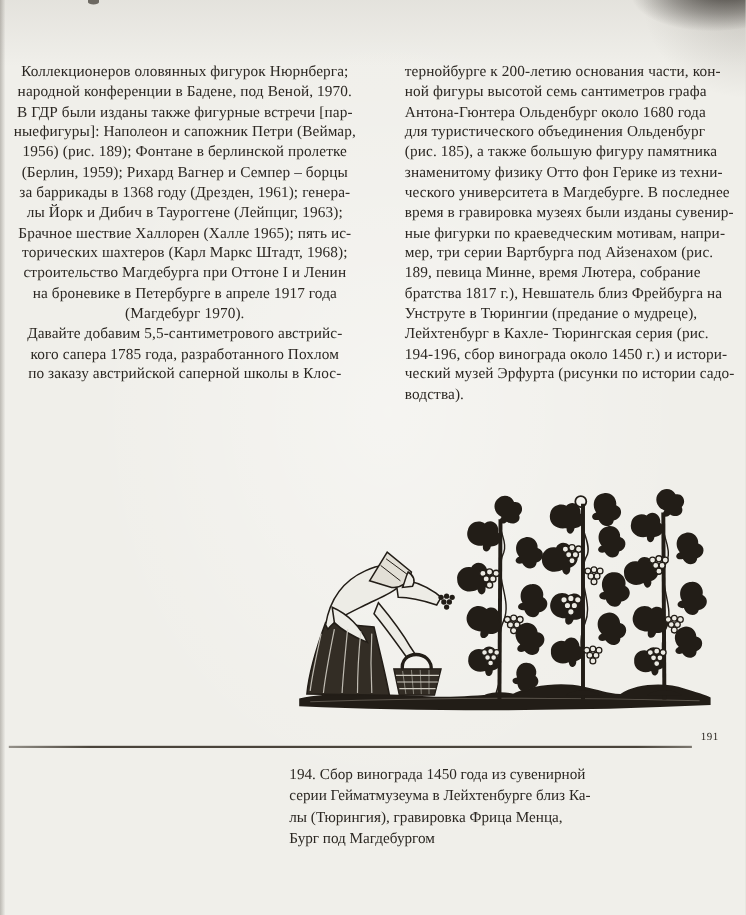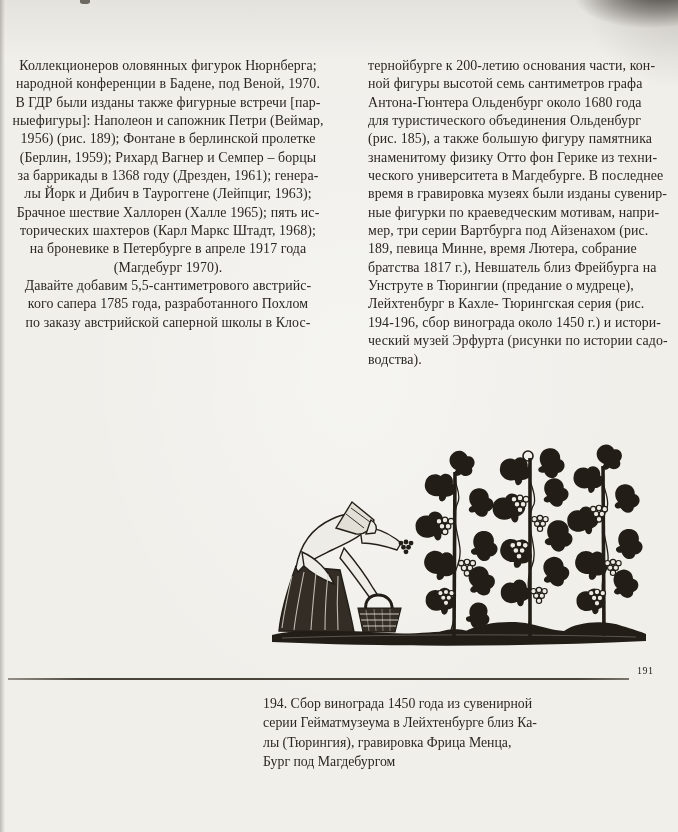--- a/index.html
+++ b/index.html
@@ -75,20 +75,21 @@
       <div class="line">Коллекционеров оловянных фигурок Нюрнберга;</div>
       <div class="line">народной конференции в Бадене, под Веной, 1970.</div>
       <div class="line">В ГДР были изданы также фигурные встречи [пар-</div>
       <div class="line">ныефигуры]: Наполеон и сапожник Петри (Веймар,</div>
       <div class="line">1956) (рис. 189); Фонтане в берлинской пролетке</div>
       <div class="line">(Берлин, 1959); Рихард Вагнер и Семпер – борцы</div>
       <div class="line">за баррикады в 1368 году (Дрезден, 1961); генера-</div>
       <div class="line">лы Йорк и Дибич в Тауроггене (Лейпциг, 1963);</div>
       <div class="line">Брачное шествие Халлорен (Халле 1965); пять ис-</div>
       <div class="line">торических шахтеров (Карл Маркс Штадт, 1968);</div>
+      <div class="line">строительство Магдебурга при Оттоне I и Ленин</div>
       <div class="line">на броневике в Петербурге в апреле 1917 года</div>
       <div class="line">(Магдебург 1970).</div>
       <div class="line">Давайте добавим 5,5-сантиметрового австрийс-</div>
       <div class="line">кого сапера 1785 года, разработанного Похлом</div>
       <div class="line">по заказу австрийской саперной школы в Клос-</div>
     </div>
 
   <div class="col col-right">
       <div class="line">тернойбурге к 200-летию основания части, кон-</div>
       <div class="line">ной фигуры высотой семь сантиметров графа</div>

